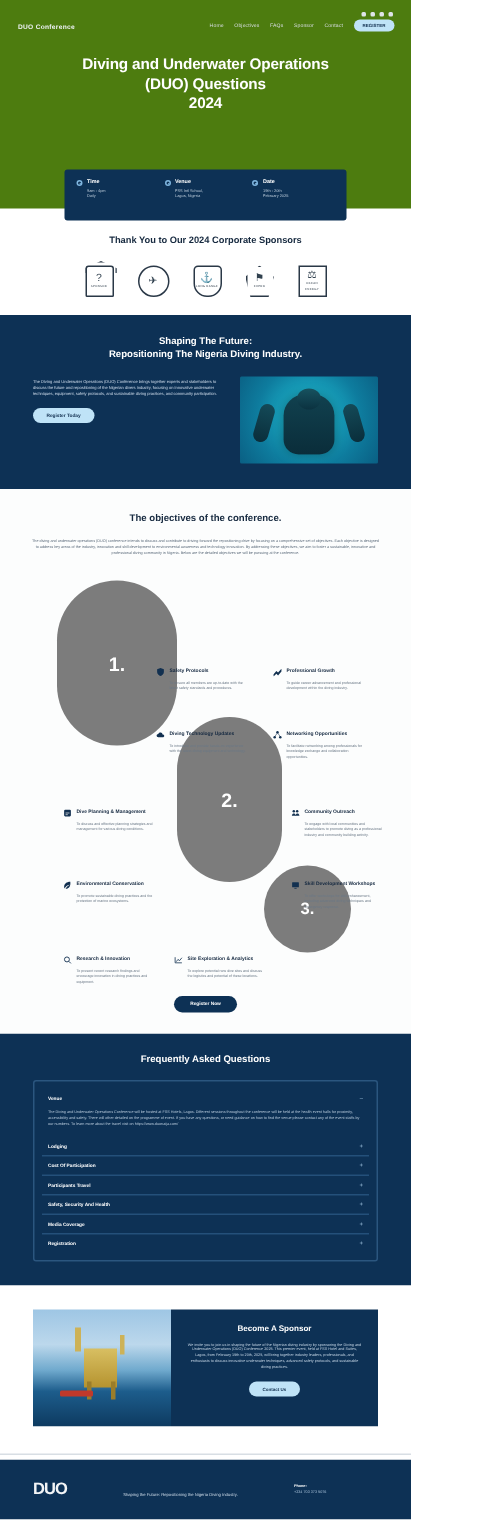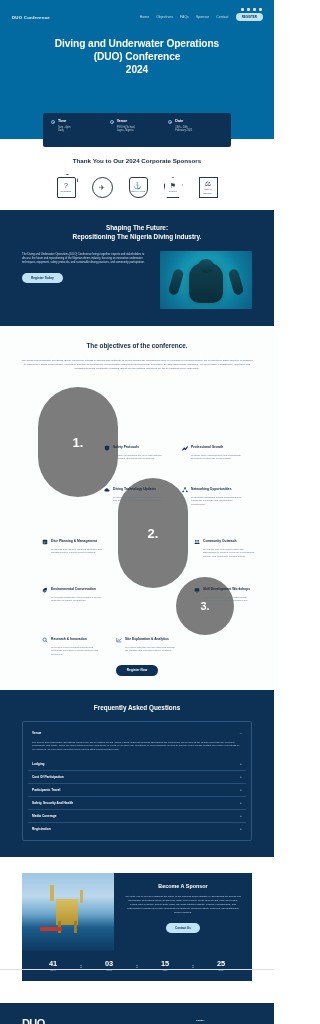--- a/index.html
+++ b/index.html
@@ -8,21 +8,21 @@
     font-family:"Liberation Sans", sans-serif;
     background:#ffffff;
     color:#13273f;
     width:274px;
     overflow-x:hidden;
   }
   .page { width:274px; position:relative; }
 
   
   .hero {
-    background:#0369a1;
+    background:#4d7c0f;
     padding:6px 0 0 0;
     position:relative;
     height:139px;
   }
   .social-row {
     display:flex; justify-content:flex-end; gap:3px;
     padding:2px 12px 0 0;
   }
   .social-dot {
     width:3px; height:3px; background:#dfe4e8; border-radius:1px;
@@ -276,21 +276,21 @@
         <span class="nav-item">Objectives</span>
         <span class="nav-item">FAQs</span>
         <span class="nav-item">Sponsor</span>
         <span class="nav-item">Contact</span>
         <span class="nav-cta">REGISTER</span>
       </nav>
     </div>
 
     <h1 class="hero-title">
       <span>Diving and Underwater Operations</span><br>
-      <span>(DUO) Conference</span><br>
+      <span>(DUO) Questions</span><br>
       <span>2024</span>
     </h1>
   </section>
 
   <div class="info-card">
     <div class="info-col">
       <span class="info-ico"></span>
       <div>
         <div class="info-h">Time</div>
         <div class="info-l">9am - 4pm</div>
@@ -561,41 +561,20 @@
       </div>
       <div class="cta-panel">
         <h3>Become A Sponsor</h3>
         <p>We invite you to join us in shaping the future of the Nigerian diving industry by sponsoring the Diving and Underwater Operations (DUO) Conference 2025. This premier event, held at FSS Hotel and Suites, Lagos, from February 19th to 20th, 2025, will bring together industry leaders, professionals, and enthusiasts to discuss innovative underwater techniques, advanced safety protocols, and sustainable diving practices.</p>
         <span class="cta-btn">Contact Us</span>
       </div>
     </div>
   </section>
 
   <div class="countdown-wrap">
-    <div class="countdown">
-      <div class="cd-cell">
-        <div class="cd-num">41</div>
-        <div class="cd-lab">Days</div>
-      </div>
-      <span class="cd-sep">:</span>
-      <div class="cd-cell">
-        <div class="cd-num">03</div>
-        <div class="cd-lab">Hours</div>
-      </div>
-      <span class="cd-sep">:</span>
-      <div class="cd-cell">
-        <div class="cd-num">15</div>
-        <div class="cd-lab">Mins</div>
-      </div>
-      <span class="cd-sep">:</span>
-      <div class="cd-cell">
-        <div class="cd-num">25</div>
-        <div class="cd-lab">Secs</div>
-      </div>
-    </div>
     <div class="hr-line"></div>
   </div>
 
   <footer class="footer">
     <div class="footer-row">
       <div class="f-logo">DUO</div>
       <div class="f-tag">Shaping the Future: Repositioning the Nigeria Diving Industry.</div>
       <div class="f-contact">
         <div class="f-c-lab">Phone:</div>
         <div class="f-c-val">+234 703 373 5076</div>

